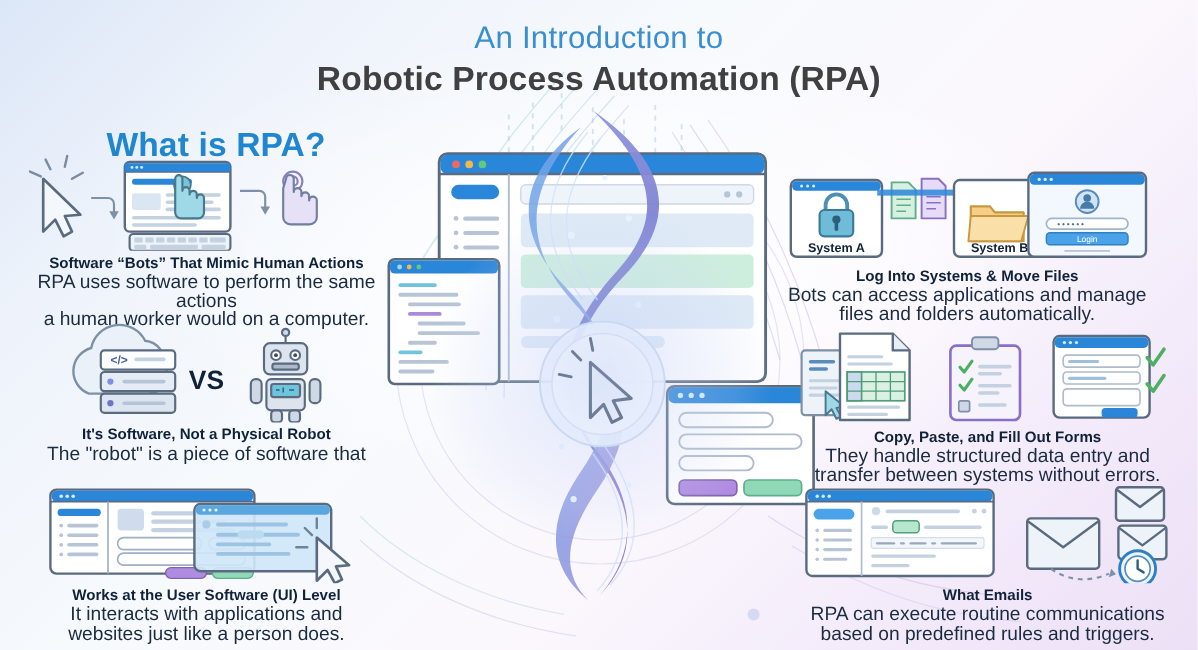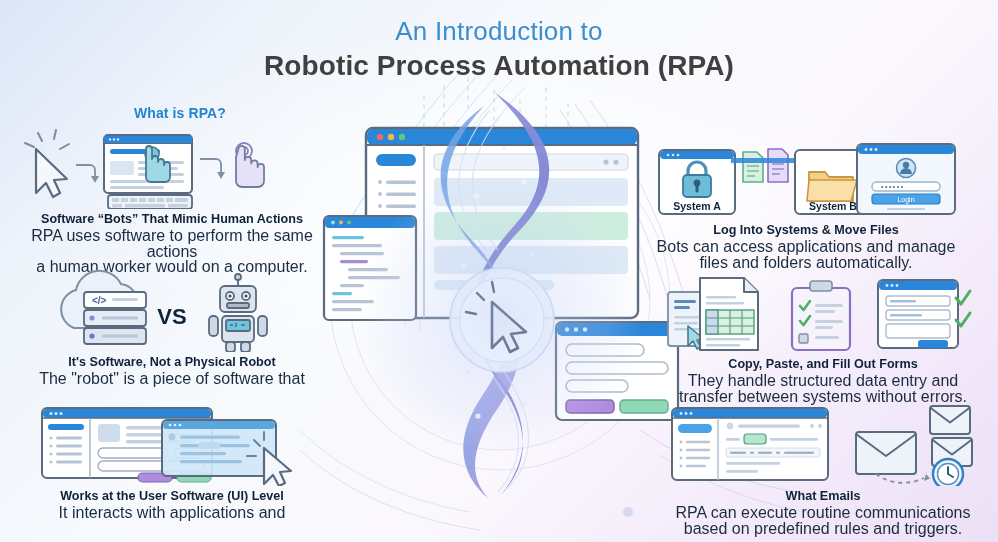--- a/index.html
+++ b/index.html
@@ -17,21 +17,21 @@
   .title-block { position: absolute; left: 0; top: 14px; width: 998px; text-align: center; }
   .title-line1 {
     font-size: 26px; color: #3b8fd1; letter-spacing: .2px; font-weight: 400; line-height: 34px;
   }
   .title-line2 {
     font-size: 28px; color: #404040; font-weight: 700; line-height: 36px; letter-spacing: .1px;
   }
 
   
   .col-head {
-    position: absolute; font-size: 14px; font-weight: 700; color: #1f86cf;
+    position: absolute; font-size: 28px; font-weight: 700; color: #1f86cf;
     text-align: center; letter-spacing: .1px;
   }
   .col-head.left  { left: 20px;  top: 105px; width: 320px; }
   .col-head.right { left: 658px; top: 105px; width: 326px; }
 
   
   .feature { position: absolute; width: 320px; text-align: center; }
   .feature .art { position: relative; height: 82px; margin: 0 auto; }
   .f-title { font-size: 12.6px; font-weight: 700; color: #10223a; line-height: 17px; margin-top: 4px; }
   .f-desc  { font-size: 16px; color: #1b2b40; line-height: 15.5px; }
@@ -276,20 +276,21 @@
         <g stroke="#6f8296" stroke-width="2" stroke-linecap="round">
           <path d="M248 44 l-6 -6"></path>
             <path d="M244 54 l-9 0"></path>
             <path d="M252 38 l0 -8"></path>
         </g>
         <path d="M252 46 L252 82 L261 73 L267 84 L273 81 L268 70 L279 69 Z" fill="#f4f7fb" stroke="#5a6b80" stroke-width="2.2" stroke-linejoin="round"></path>
       </svg>
     </div>
     <div class="f-title">Works at the User Software (UI) Level</div>
     <div class="f-desc">It interacts with applications and</div>
+    <div class="f-desc">websites just like a person does.</div>
   </div>
 
   <div class="center-art">
     <div class="glow"></div>
     <svg width="364" height="420" viewBox="0 0 364 420">
       <defs>
         <linearGradient id="ribA" x1="0" y1="0" x2="0" y2="1">
           <stop offset="0%" stop-color="#8f93dd"></stop>
           <stop offset="45%" stop-color="#6f74c9"></stop>
           <stop offset="100%" stop-color="#9b7fd4"></stop>

